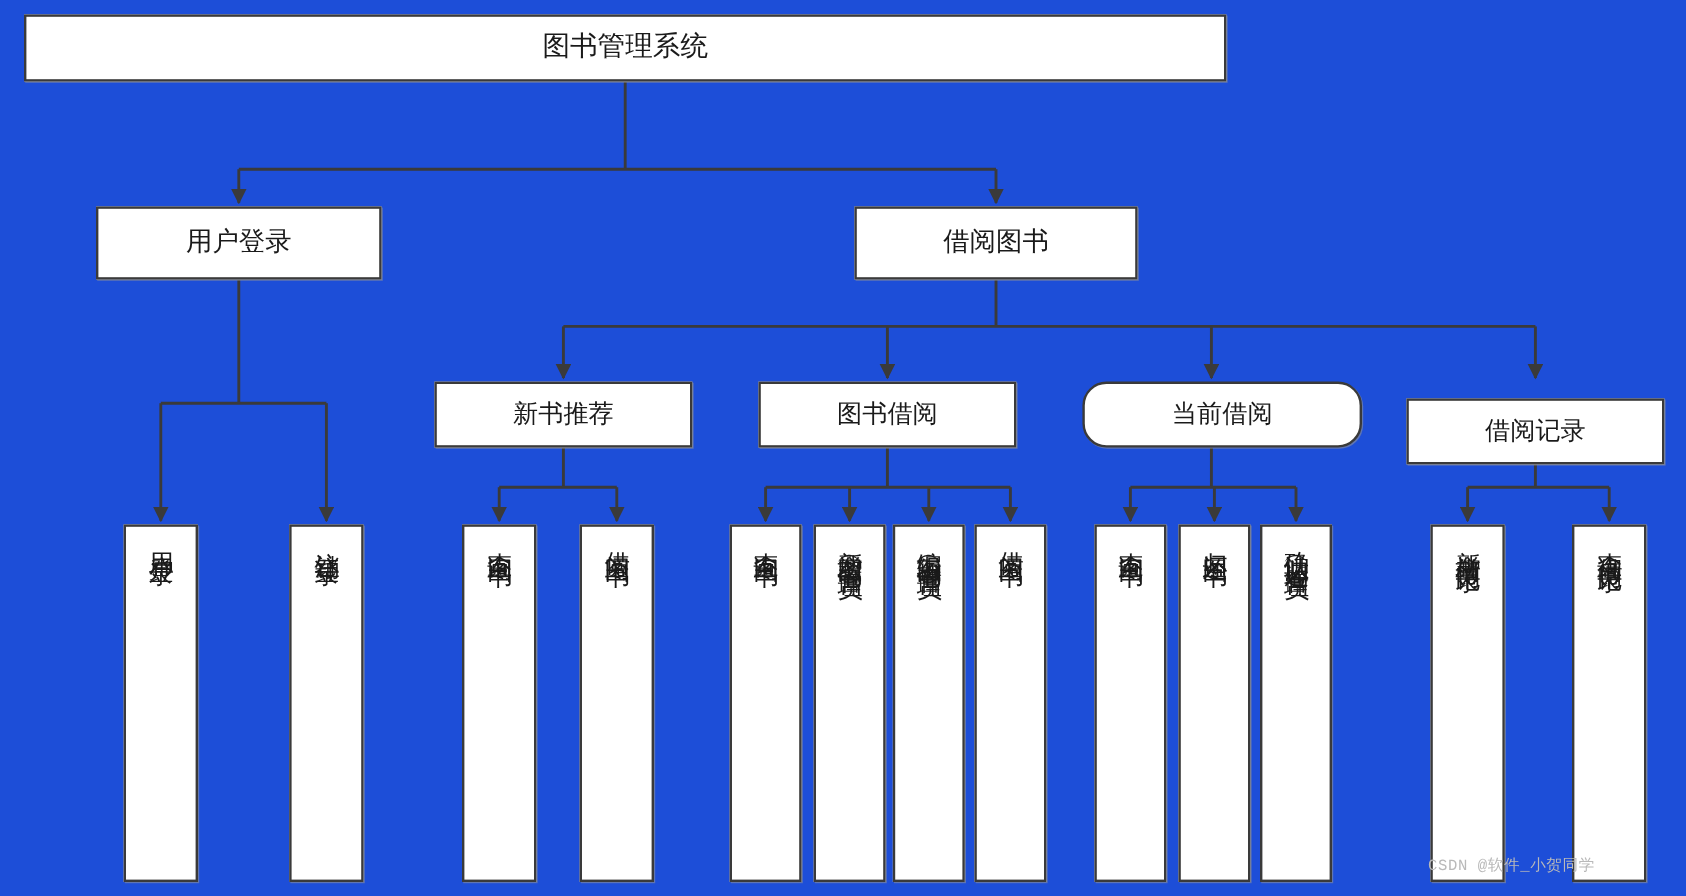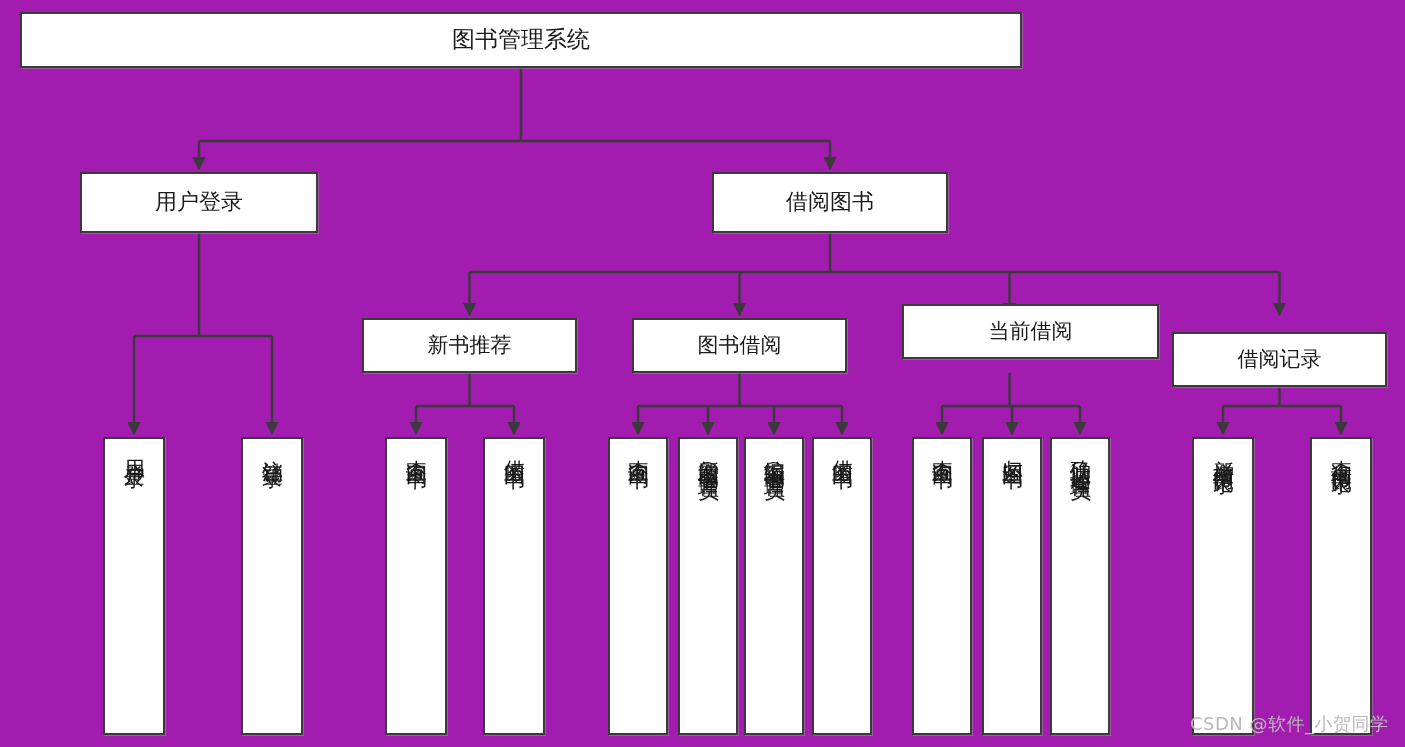--- a/index.html
+++ b/index.html
@@ -7,21 +7,21 @@
     padding: 0;
     background: #ffffff;
   }
   body {
     font-family: "DejaVu Sans", "Liberation Sans", sans-serif;
   }
   #canvas {
     position: relative;
     width: 1405px;
     height: 747px;
-    background: #a21caf;
+    background: #1d4ed8;
     overflow: hidden;
   }
   svg#edges {
     position: absolute;
     left: 0;
     top: 0;
     width: 1405px;
     height: 747px;
     pointer-events: none;
   }
@@ -51,23 +51,24 @@
   .leaf .node-label {
     writing-mode: vertical-rl;
     text-orientation: upright;
     font-size: 21px;
     letter-spacing: 3px;
     line-height: 1;
   }
   .watermark {
     position: absolute;
     color: #b9b9b9;
-    font-size: 18px;
+    font-size: 13px;
     white-space: nowrap;
     letter-spacing: 0.5px;
+    font-family: Liberation Mono, monospace;
   }
 </style>
 </head>
 <body>
 
 <div id="canvas">
 
   <svg id="edges" xmlns="http://www.w3.org/2000/svg">
     <defs>
       <marker id="arrow" viewBox="0 0 10 10" refX="9" refY="5" markerWidth="5.5" markerHeight="5.5" orient="auto-start-reverse">
@@ -121,21 +122,21 @@
   <div class="node lvl1" style="left: 712px; top: 172px; width: 236px; height: 61px;">
     <span class="node-label">借阅图书</span>
   </div>
 
   <div class="node lvl2" style="left: 632px; top: 318px; width: 215px; height: 55px;">
     <span class="node-label">图书借阅</span>
   </div>
   <div class="node lvl2" style="left: 362px; top: 318px; width: 215px; height: 55px;">
     <span class="node-label">新书推荐</span>
   </div>
-  <div class="node lvl2" style="left: 902px; top: 304px; width: 257px; height: 55px;">
+  <div class="node lvl2" style="left: 902px; top: 318px; width: 233px; height: 55px; border-radius: 20px;">
     <span class="node-label">当前借阅</span>
   </div>
   <div class="node lvl2" style="left: 1172px; top: 332px; width: 215px; height: 55px;">
     <span class="node-label">借阅记录</span>
   </div>
 
   <div class="node leaf" style="left: 103px; top: 437px; width: 62px; height: 298px;">
     <span class="node-label">用户登录</span>
   </div>
   <div class="node leaf" style="left: 241px; top: 437px; width: 62px; height: 298px;">

